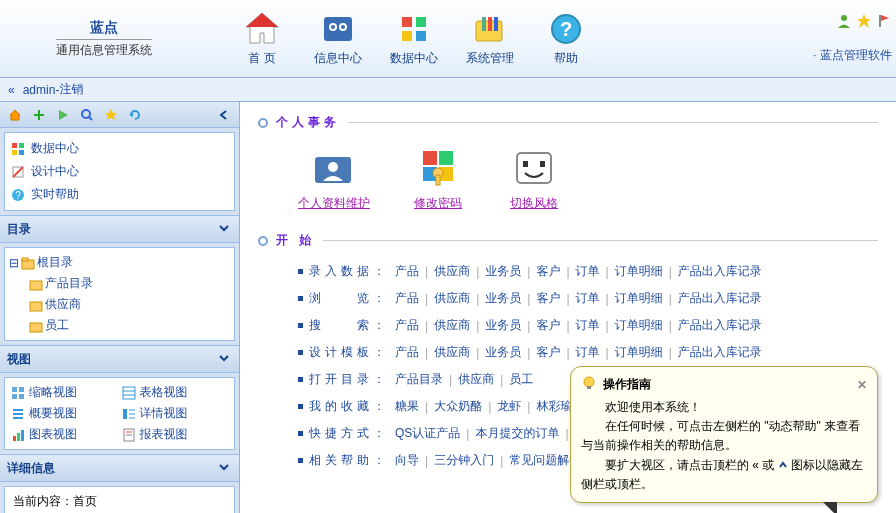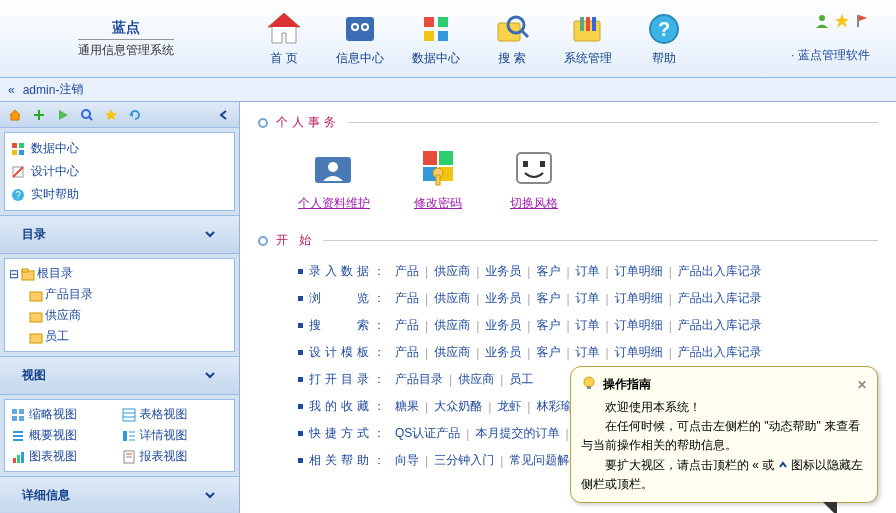--- a/index.html
+++ b/index.html
@@ -1,19 +1,19 @@
 <!DOCTYPE html>
 <html><head>
 <meta charset="utf-8">
 <style>
 * { margin: 0; padding: 0; box-sizing: border-box; font-family: "Microsoft YaHei", Arial, sans-serif; }
 body { width: 896px; height: 513px; overflow: hidden; background: #fff; font-size: 12px; }
 
 
-.header { height: 78px; background: linear-gradient(#fff, #e3eefb); border-bottom: 1px solid #8db2e3; display: flex; align-items: center; padding: 0 26px; }
+.header { height: 78px; background: linear-gradient(#fff, #e3eefb); border-bottom: 1px solid #8db2e3; display: flex; align-items: center; padding: 0 4px; }
 .logo-area { width: 200px; text-align: center; }
 .logo-title { color: #1e4a9c; font-size: 14px; font-weight: bold; }
 .logo-sub { color: #333; font-size: 12px; border-top: 1px solid #999; display: inline-block; padding-top: 2px; margin-top: 2px; }
 .main-nav { display: flex; margin-left: 20px; }
 .nav-item { width: 76px; text-align: center; cursor: pointer; padding: 4px 0; }
 .nav-icon { width: 40px; height: 38px; margin: 0 auto; display: flex; align-items: center; justify-content: center; }
 .nav-label { color: #15428b; font-size: 12px; margin-top: 2px; }
 .header-right { margin-left: auto; text-align: right; }
 .header-icons { display: flex; gap: 4px; justify-content: flex-end; margin-bottom: 18px; }
 .header-link { color: #1e4a9c; cursor: pointer; }
@@ -28,37 +28,37 @@
 
 .sidebar { width: 240px; background: #d3e1f1; border-right: 1px solid #8db2e3; overflow: hidden; position: relative; }
 .toolbar { height: 26px; background: linear-gradient(#dfeaf7, #c4d7ed); border-bottom: 1px solid #99bbe8; display: flex; align-items: center; padding: 0 4px; gap: 2px; }
 .tool-btn { width: 22px; height: 20px; border: 1px solid transparent; display: flex; align-items: center; justify-content: center; cursor: pointer; border-radius: 2px; }
 .tool-sep { flex: 1; }
 
 .panel-body { padding: 4px; }
 .panel-body-bg { background:#fff; border:1px solid #99bbe8; padding:4px 6px; }
 .nav-list .li { padding: 3px 0; display: flex; align-items: center; gap: 6px; color: #1e4a9c; cursor: pointer; }
 
-.panel-title { height: 39px; background: linear-gradient(#dfeaf7, #c4d7ed); border-top: 1px solid #99bbe8; border-bottom: 1px solid #99bbe8; display: flex; align-items: center; padding: 0 22px; color: #15428b; font-weight: bold; justify-content: space-between; text-align: center; }
+.panel-title { height: 28px; background: linear-gradient(#dfeaf7, #c4d7ed); border-top: 1px solid #99bbe8; border-bottom: 1px solid #99bbe8; display: flex; align-items: center; padding: 0 7px; color: #15428b; font-weight: bold; justify-content: space-between; }
 .collapse-btn { width: 14px; height: 14px; cursor: pointer; }
 
 .tree { padding: 4px; }
 .tree-row { display: flex; align-items: center; gap: 2px; padding: 2px 0; color: #1e4a9c; cursor: pointer; }
 .tree-indent { display: inline-block; }
 
 .view-grid { display: grid; grid-template-columns: 1fr 1fr; gap: 4px; padding: 6px; }
 .view-item { display: flex; align-items: center; gap: 4px; color: #1e4a9c; cursor: pointer; }
 
 .detail-body { padding: 6px 8px; }
 
 
 .main { flex: 1; padding: 12px 18px; overflow: hidden; position: relative; }
 .section-head { display: flex; align-items: center; gap: 8px; margin-bottom: 14px; }
 .section-circle { width: 10px; height: 10px; border: 2px solid #7aa3d6; border-radius: 50%; }
-.section-title { font-weight: normal; color: #be185d; letter-spacing: 4px; }
+.section-title { font-weight: bold; color: #6d28d9; letter-spacing: 4px; }
 .section-line { flex: 1; height: 1px; background: #ccc; }
 
 .cards { display: flex; gap: 40px; margin-left: 40px; margin-bottom: 20px; }
 .card { text-align: center; cursor: pointer; }
 .card-icon { width: 56px; height: 44px; margin: 0 auto; display:flex; align-items:center; justify-content:center; }
 .card-label { color: #a21caf; text-decoration: underline; margin-top: 6px; }
 
 .link-rows { margin-left: 40px; }
 .link-row { display: flex; align-items: center; gap: 6px; margin-bottom: 10px; color: #1e4a9c; }
 .link-row .bullet { width: 5px; height: 5px; background: #1e4a9c; }
@@ -115,30 +115,20 @@
             <rect x="22" y="6" width="10" height="10" fill="#2ecc71"></rect>
             <rect x="8" y="20" width="10" height="10" fill="#f1c40f"></rect>
             <rect x="22" y="20" width="10" height="10" fill="#3498db"></rect>
           </svg>
         </div>
       <div class="nav-label">数据中心</div>
     </div>
     <div class="nav-item">
       <div class="nav-icon">
           <svg width="40" height="36">
-            <rect x="6" y="12" width="22" height="18" rx="2" fill="#f8d34a" stroke="#c9a227"></rect>
-            <circle cx="24" cy="14" r="8" fill="none" stroke="#3b6db5" stroke-width="3"></circle>
-            <line x1="30" y1="20" x2="36" y2="26" stroke="#3b6db5" stroke-width="3"></line>
-          </svg>
-        </div>
-      <div class="nav-label">搜 索</div>
-    </div>
-    <div class="nav-item">
-      <div class="nav-icon">
-          <svg width="40" height="36">
             <rect x="6" y="10" width="26" height="20" rx="2" fill="#f8d34a" stroke="#c9a227"></rect>
             <rect x="12" y="6" width="4" height="14" fill="#5a8"></rect>
             <rect x="18" y="6" width="4" height="14" fill="#e74c3c"></rect>
             <rect x="24" y="6" width="4" height="14" fill="#36d"></rect>
           </svg>
         </div>
       <div class="nav-label">系统管理</div>
     </div>
     <div class="nav-item">
       <div class="nav-icon">

